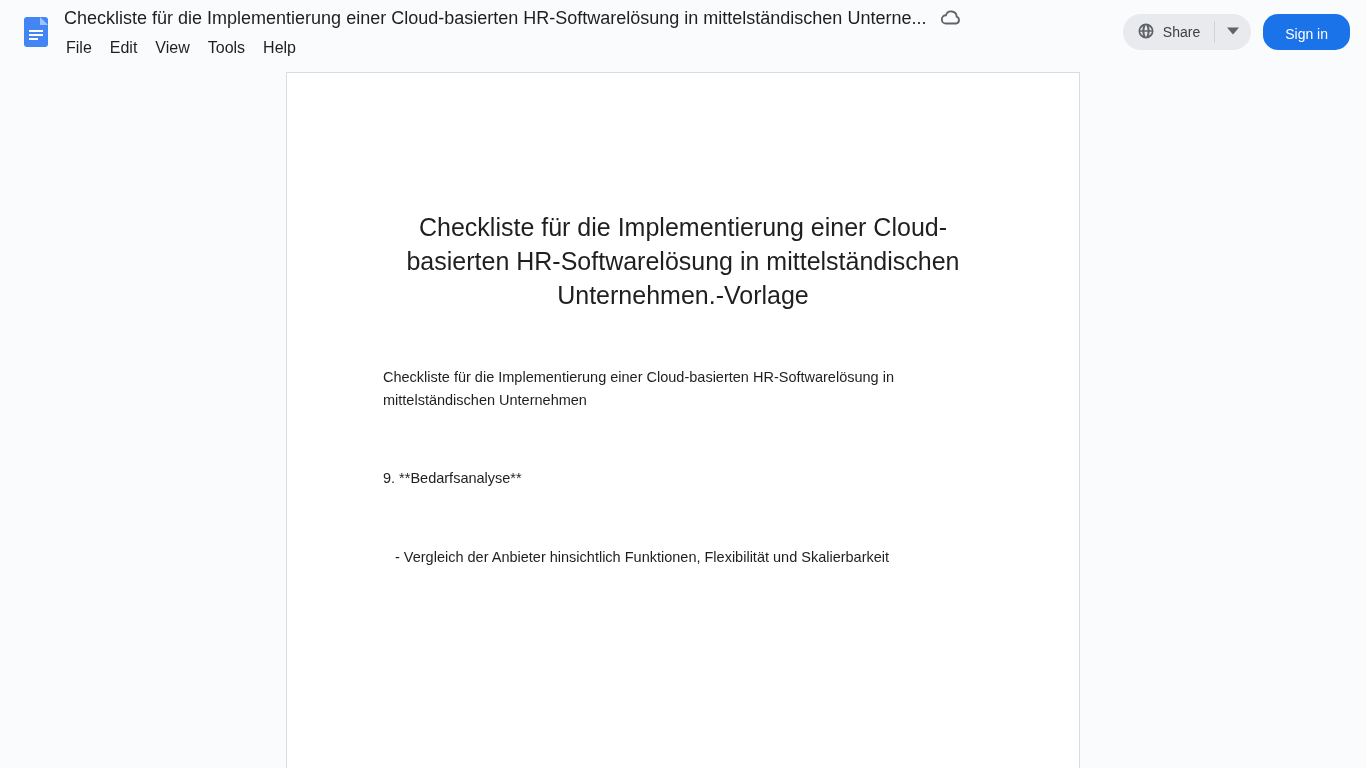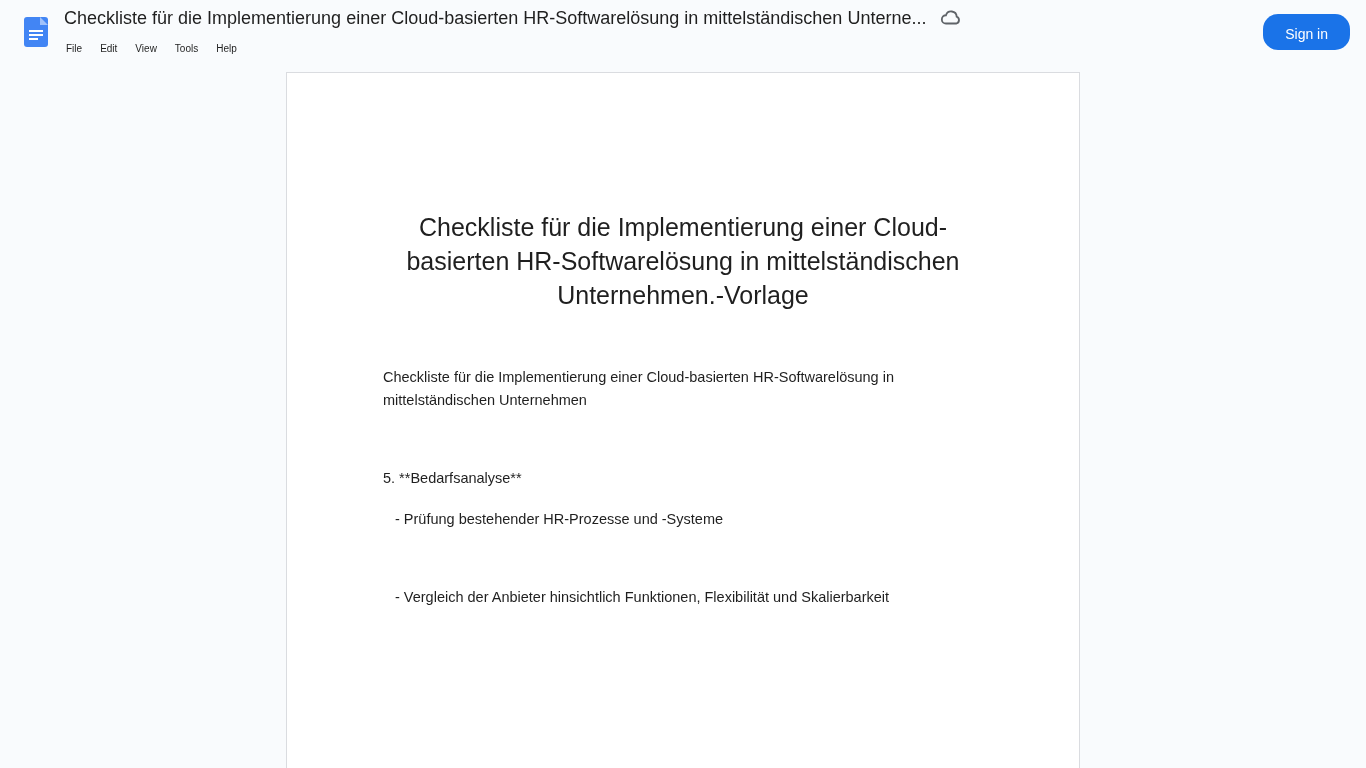--- a/index.html
+++ b/index.html
@@ -36,21 +36,21 @@
     overflow: hidden;
     text-overflow: ellipsis;
     max-width: 880px;
     font-weight: 400;
     letter-spacing: 0;
   }
   .cloud-icon { color: #5f6368; display: flex; align-items: center; }
   .cloud-icon svg { width: 22px; height: 22px; }
   .menu-row { display: flex; align-items: center; gap: 2px; height: 24px; margin-top: 4px; }
   .menu-item {
-    font-size: 10px;
+    font-size: 16px;
     color: #1f1f1f;
     padding: 2px 8px;
     border-radius: 4px;
     cursor: pointer;
   }
   .menu-item:first-child { padding-left: 2px; }
   .header-spacer { flex: 1 1 auto; }
   .share-group {
     display: flex;
     align-items: center;
@@ -153,31 +153,48 @@
     </div>
     <div class="menu-row">
       <span class="menu-item">File</span>
       <span class="menu-item">Edit</span>
       <span class="menu-item">View</span>
       <span class="menu-item">Tools</span>
       <span class="menu-item">Help</span>
     </div>
   </div>
   <div class="header-spacer"></div>
+  <div class="share-group">
+    <div class="share-main">
+      <span>
+        <svg viewBox="0 0 24 24">
+            <path d="M12 2a10 10 0 1 0 0 20 10 10 0 0 0 0-20zm7.9 9h-3a16 16 0 0 0-1.3-5.4A8 8 0 0 1 19.9 11zM12 4c.9 1.3 1.9 3.6 2.1 7H9.9c.2-3.4 1.2-5.7 2.1-7zM8.4 5.6A16 16 0 0 0 7.1 11h-3a8 8 0 0 1 4.3-5.4zM4.1 13h3a16 16 0 0 0 1.3 5.4A8 8 0 0 1 4.1 13zM12 20c-.9-1.3-1.9-3.6-2.1-7h4.2c-.2 3.4-1.2 5.7-2.1 7zm3.6-1.6A16 16 0 0 0 16.9 13h3a8 8 0 0 1-4.3 5.4z"></path>
+          </svg>
+      </span>
+      <span>Share</span>
+    </div>
+    <div class="share-divider"></div>
+    <div class="share-caret">
+      <span>
+        <svg viewBox="0 0 10 6">
+            <path d="M0 0 L5 6 L10 0 Z"></path>
+          </svg>
+      </span>
+    </div>
+  </div>
   <button class="signin-btn">Sign in</button>
 </div>
 
 <div class="canvas-outer">
   <div class="page">
     <div class="page-title">Checkliste für die Implementierung einer Cloud-basierten HR-Softwarelösung in mittelständischen Unternehmen.-Vorlage</div>
     <div class="page-body">
       <div class="para intro">Checkliste für die Implementierung einer Cloud-basierten HR-Softwarelösung in mittelständischen Unternehmen</div>
 
-      <div class="para section-head">5. **Bedarfsanalyse**</div>
-      <div class="para bullet">- Prüfung bestehender HR-Prozesse und -Systeme</div>
+      <div class="para section-head">9. **Bedarfsanalyse**</div>
 
       <div class="section-gap"></div>
 
       <div class="para bullet">- Vergleich der Anbieter hinsichtlich Funktionen, Flexibilität und Skalierbarkeit</div>
 
     </div>
   </div>
 </div>
 
 </body></html>

